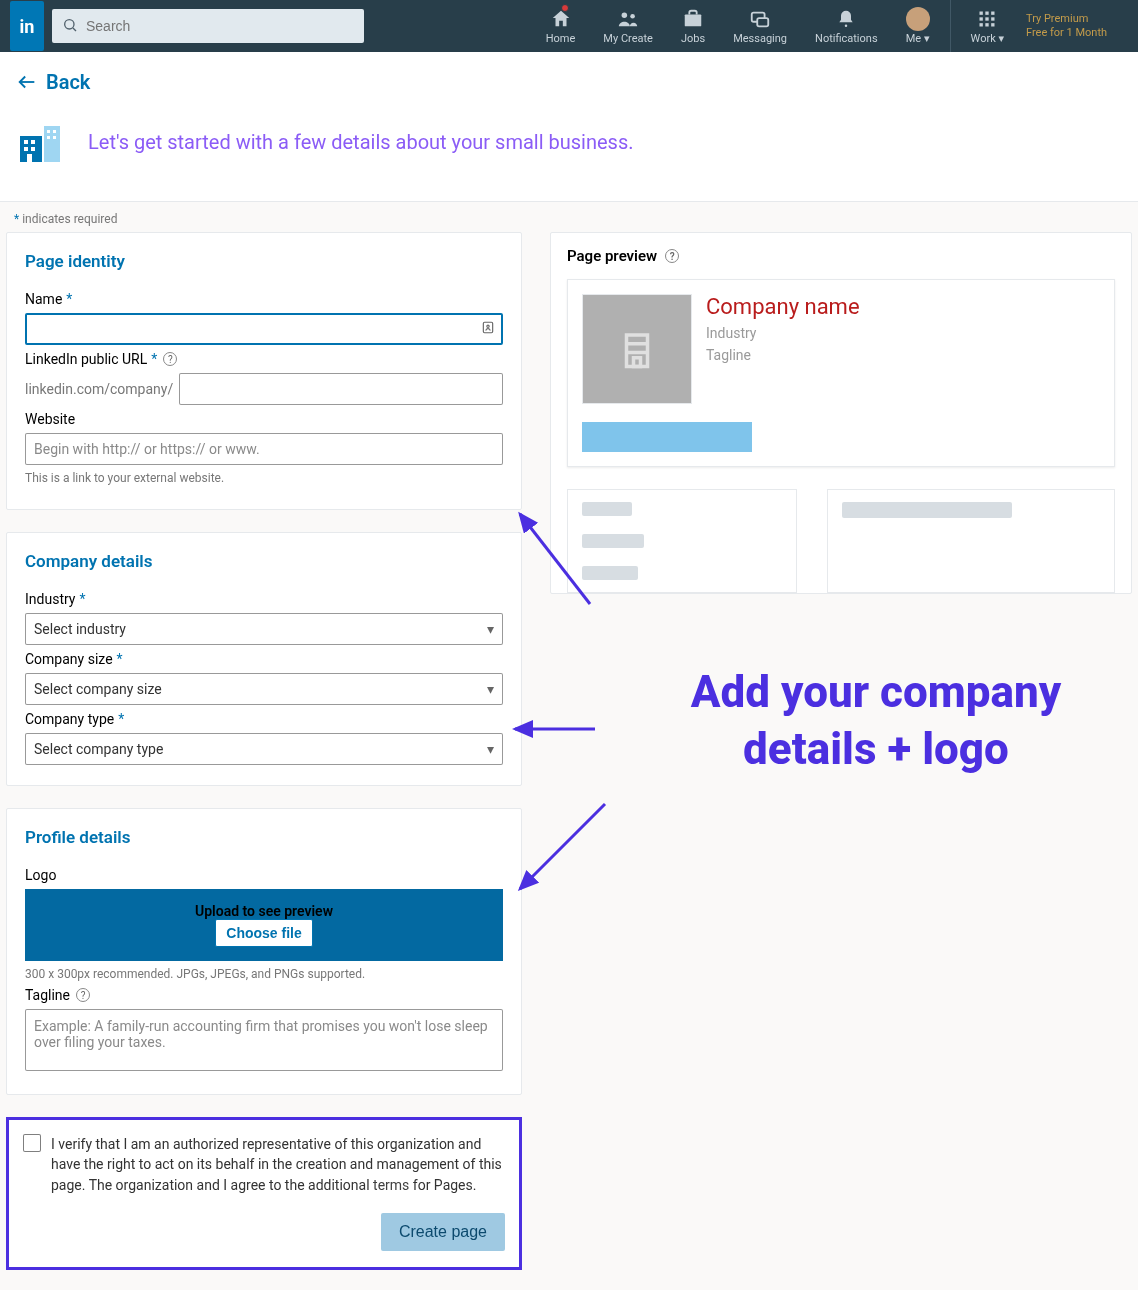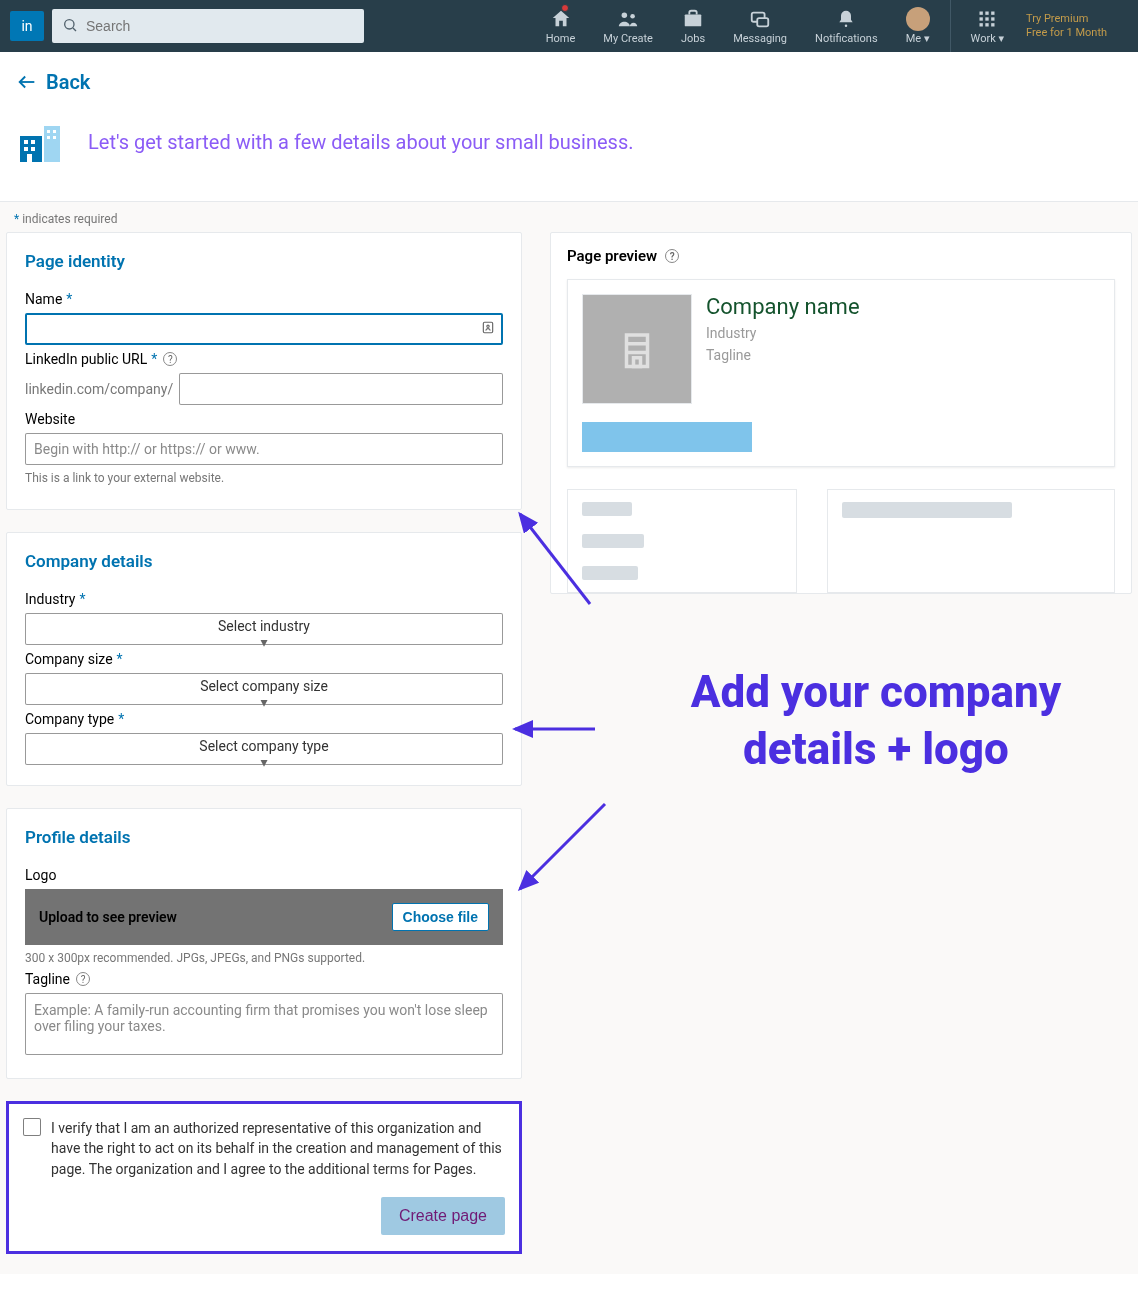--- a/index.html
+++ b/index.html
@@ -13,25 +13,25 @@
     
     .topnav {
       background: #283e4a;
       height: 52px;
       display: flex;
       align-items: stretch;
       padding: 0 10px;
     }
     .logo {
       width: 34px;
-      height: 30px;
+      height: 50px;
       background: #0077b5;
       color: #fff;
-      font-weight: 400;
-      font-size: 14px;
+      font-weight: 700;
+      font-size: 18px;
       display: flex;
       align-items: center;
       justify-content: center;
       border-radius: 2px;
       align-self: center;
       margin-right: 8px;
     }
     .searchbox {
       background: #e1e9ee;
       height: 34px;
@@ -151,27 +151,28 @@
     }
     .name-wrap { position:relative; }
     .name-wrap .badge {
       position:absolute; right:8px; top:50%; transform:translateY(-50%);
       font-size:14px; color:#555;
     }
     .url-row { display:flex; align-items:center; }
     .url-prefix { color:#777; font-size:14px; margin-right:6px; white-space:nowrap; }
     .hint { font-size:12px; color:#777; margin-top:6px; }
 
-    .select-input { display:flex; align-items:center; justify-content:space-between; color:#333; cursor:pointer;flex-direction:column; }
+    .select-input { display:flex; align-items:center; justify-content:space-between; color:#333; cursor:pointer; }
     .select-input .chev { color:#666; }
 
     .upload-row {
-      background:#737373;
+      background:#0369a1;
       display:flex; align-items:center; justify-content:space-between;
       padding: 14px 14px;
+      flex-direction: column;
     }
     .upload-row .label { font-weight:600; }
     .choose-btn {
       border:1px solid #0073b0;
       color:#0073b0;
       background:#fff;
       padding:5px 10px;
       border-radius:2px;
       font-size:14px;
       font-weight:600;
@@ -191,21 +192,21 @@
     .checkbox {
       width:18px; height:18px; border:1px solid rgba(0,0,0,.5); border-radius:2px;
       margin-right:10px; flex:none; background:#fff;
     }
     .verify-text { font-size:14px; color:#333; line-height:1.45; }
     .verify-text a { color:#404040; text-decoration:none; }
     .create-btn {
       margin-top:18px;
       float:right;
       background:#9fc9e2;
-      color:#701a75;
+      color:#0c4a6e;
       font-size:16px;
       font-weight:500;
       padding:10px 18px;
       border:none;
       border-radius:2px;
       cursor:not-allowed;
     }
     .clearfix::after { content:""; display:block; clear:both; }
 
     
@@ -222,21 +223,21 @@
       box-shadow: 0 1px 2px rgba(0,0,0,.08);
       padding: 14px;
     }
     .preview-top { display:flex; }
     .preview-logo {
       width:110px; height:110px; background:#b0b0b0;
       display:flex; align-items:center; justify-content:center;
       border:1px solid #e6e9ec;
     }
     .preview-meta { margin-left:14px; }
-    .preview-meta .name { font-size:22px; color:#14532d; }
+    .preview-meta .name { font-size:22px; color:#b91c1c; }
     .preview-meta .industry, .preview-meta .tagline { font-size:14px; color:#9a9a9a; margin-top:6px; }
     .preview-btn-bar { height:30px; width:170px; background:#7fc4eb; margin-top:18px; }
 
     .skeleton-stack { margin-top:22px; display:flex; gap:30px; padding-bottom:0; }
     .sk-left, .sk-right { background:#fff; border:1px solid #e6e9ec; padding:12px 14px; }
     .sk-left { width:230px; }
     .sk-right { flex:1; }
     .sk-line { height:14px; background:#d7dde2; border-radius:2px; }
     .sk-line.w50 { width:50px; margin-bottom:18px;}
     .sk-line.w62 { width:62px; margin-bottom:18px;}

